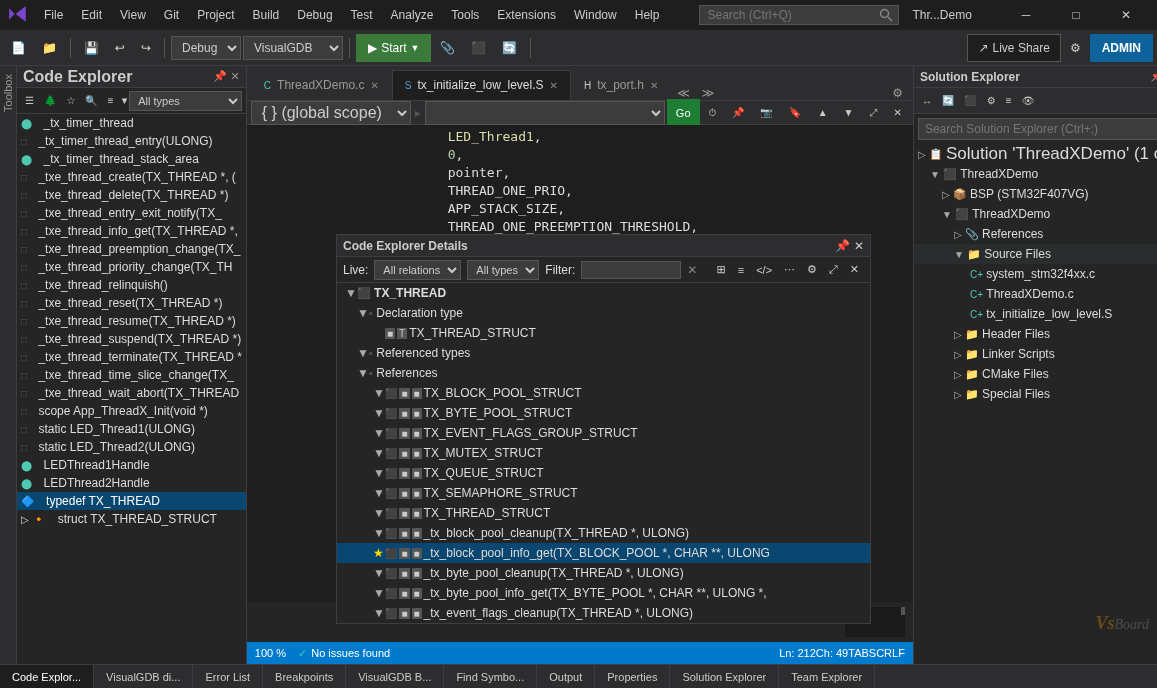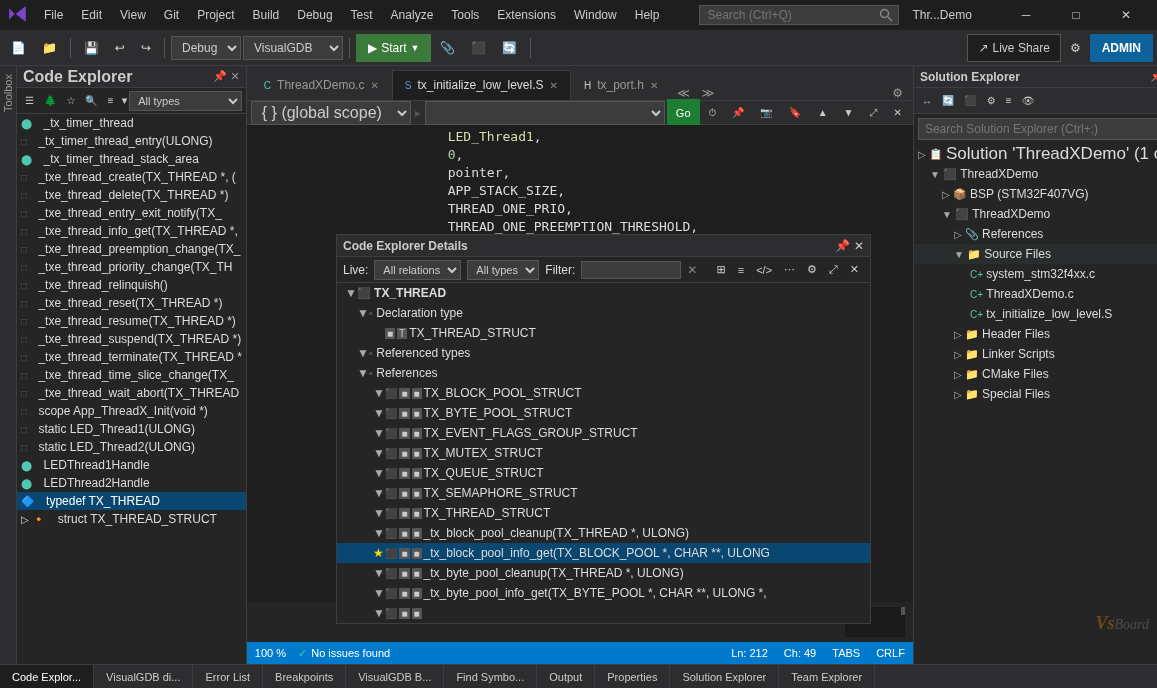--- a/index.html
+++ b/index.html
@@ -312,25 +312,25 @@
       <div class="code-line">
         <span class="line-num"></span>
         <span class="code-text">&nbsp;&nbsp;&nbsp;&nbsp;&nbsp;&nbsp;&nbsp;&nbsp;&nbsp;&nbsp;&nbsp;&nbsp;&nbsp;&nbsp;&nbsp;&nbsp;&nbsp;&nbsp;<span class="num">0</span>,</span>
       </div>
       <div class="code-line">
         <span class="line-num"></span>
         <span class="code-text">&nbsp;&nbsp;&nbsp;&nbsp;&nbsp;&nbsp;&nbsp;&nbsp;&nbsp;&nbsp;&nbsp;&nbsp;&nbsp;&nbsp;&nbsp;&nbsp;&nbsp;&nbsp;pointer,</span>
       </div>
       <div class="code-line">
         <span class="line-num"></span>
-        <span class="code-text">&nbsp;&nbsp;&nbsp;&nbsp;&nbsp;&nbsp;&nbsp;&nbsp;&nbsp;&nbsp;&nbsp;&nbsp;&nbsp;&nbsp;&nbsp;&nbsp;&nbsp;&nbsp;APP_STACK_SIZE,</span>
+        <span class="code-text">&nbsp;&nbsp;&nbsp;&nbsp;&nbsp;&nbsp;&nbsp;&nbsp;&nbsp;&nbsp;&nbsp;&nbsp;&nbsp;&nbsp;&nbsp;&nbsp;&nbsp;&nbsp;THREAD_ONE_PRIO,</span>
       </div>
       <div class="code-line">
         <span class="line-num"></span>
-        <span class="code-text">&nbsp;&nbsp;&nbsp;&nbsp;&nbsp;&nbsp;&nbsp;&nbsp;&nbsp;&nbsp;&nbsp;&nbsp;&nbsp;&nbsp;&nbsp;&nbsp;&nbsp;&nbsp;THREAD_ONE_PRIO,</span>
+        <span class="code-text">&nbsp;&nbsp;&nbsp;&nbsp;&nbsp;&nbsp;&nbsp;&nbsp;&nbsp;&nbsp;&nbsp;&nbsp;&nbsp;&nbsp;&nbsp;&nbsp;&nbsp;&nbsp;APP_STACK_SIZE,</span>
       </div>
       <div class="code-line">
         <span class="line-num"></span>
         <span class="code-text">&nbsp;&nbsp;&nbsp;&nbsp;&nbsp;&nbsp;&nbsp;&nbsp;&nbsp;&nbsp;&nbsp;&nbsp;&nbsp;&nbsp;&nbsp;&nbsp;&nbsp;&nbsp;THREAD_ONE_PREEMPTION_THRESHOLD,</span>
       </div>
       <div class="code-line">
         <span class="line-num"></span>
         <span class="code-text">&nbsp;&nbsp;&nbsp;&nbsp;&nbsp;&nbsp;&nbsp;&nbsp;&nbsp;&nbsp;&nbsp;&nbsp;&nbsp;&nbsp;&nbsp;&nbsp;&nbsp;&nbsp;DEFAULT_TIME_SLICE</span>
       </div>
     </div>
@@ -340,21 +340,21 @@
         <div style="position:absolute;right:0;top:0;width:4px;height:8px;background:#555;"></div>
       </div>
     </div>
 
     <div class="editor-status">
       <span>100 %</span>
       <div style="display:flex;align-items:center;gap:4px;">
         <span style="color:#4ec9b0;">✓</span>
         <span>No issues found</span>
       </div>
-      <div style="margin-left:auto;display:flex;gap:16px;">
+      <div style="margin-left:auto;display:flex;gap:0;">
         <span>Ln: 212</span>
         <span>Ch: 49</span>
         <span>TABS</span>
         <span>CRLF</span>
       </div>
     </div>
   </div>
 
   <div class="solution-explorer">
     <div class="panel-header">
@@ -578,20 +578,21 @@
         <span style="color:#e8a800;font-size:10px;margin-right:2px;">⬛</span>
         <span style="color:#ccc;font-size:10px;background:#555;padding:0 2px;margin-right:2px;">■</span>
         <span style="color:#ccc;font-size:10px;background:#555;padding:0 2px;margin-right:2px;">■</span>
         <span>_tx_byte_pool_info_get(TX_BYTE_POOL *, CHAR **, ULONG *,</span>
       </div>
       <div class="tree-item" style="padding-left:36px;">
         <span style="width:12px;color:#aaa;">▼</span>
         <span style="color:#e8a800;font-size:10px;margin-right:2px;">⬛</span>
         <span style="color:#ccc;font-size:10px;background:#555;padding:0 2px;margin-right:2px;">■</span>
         <span style="color:#ccc;font-size:10px;background:#555;padding:0 2px;margin-right:2px;">■</span>
+        <span>_tx_event_flags_cleanup(TX_THREAD *, ULONG)</span>
       </div>
     </div>
   </div>
 
 </div>
 
 <div class="bottom-tabs">
   <div class="bottom-tab active">Code Explor...</div>
   <div class="bottom-tab">VisualGDB di...</div>
   <div class="bottom-tab">Error List</div>

